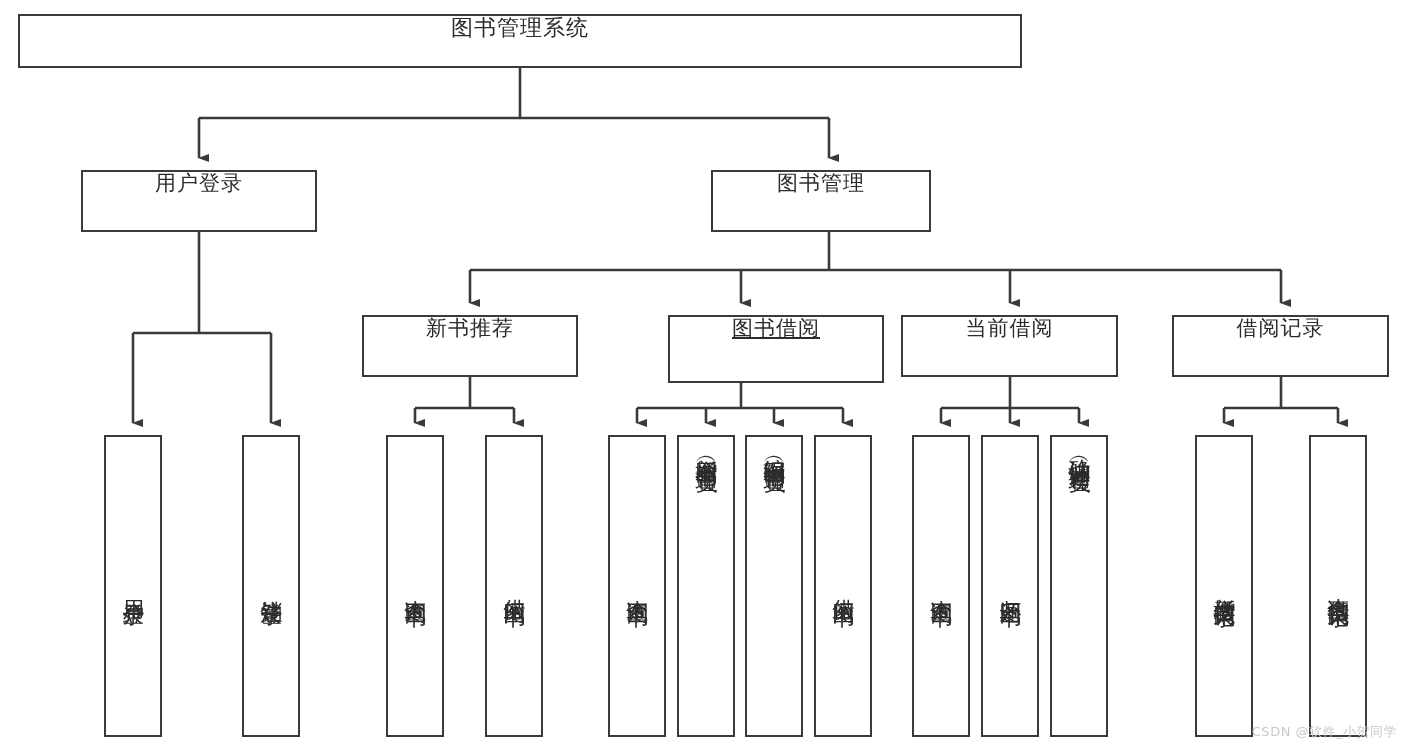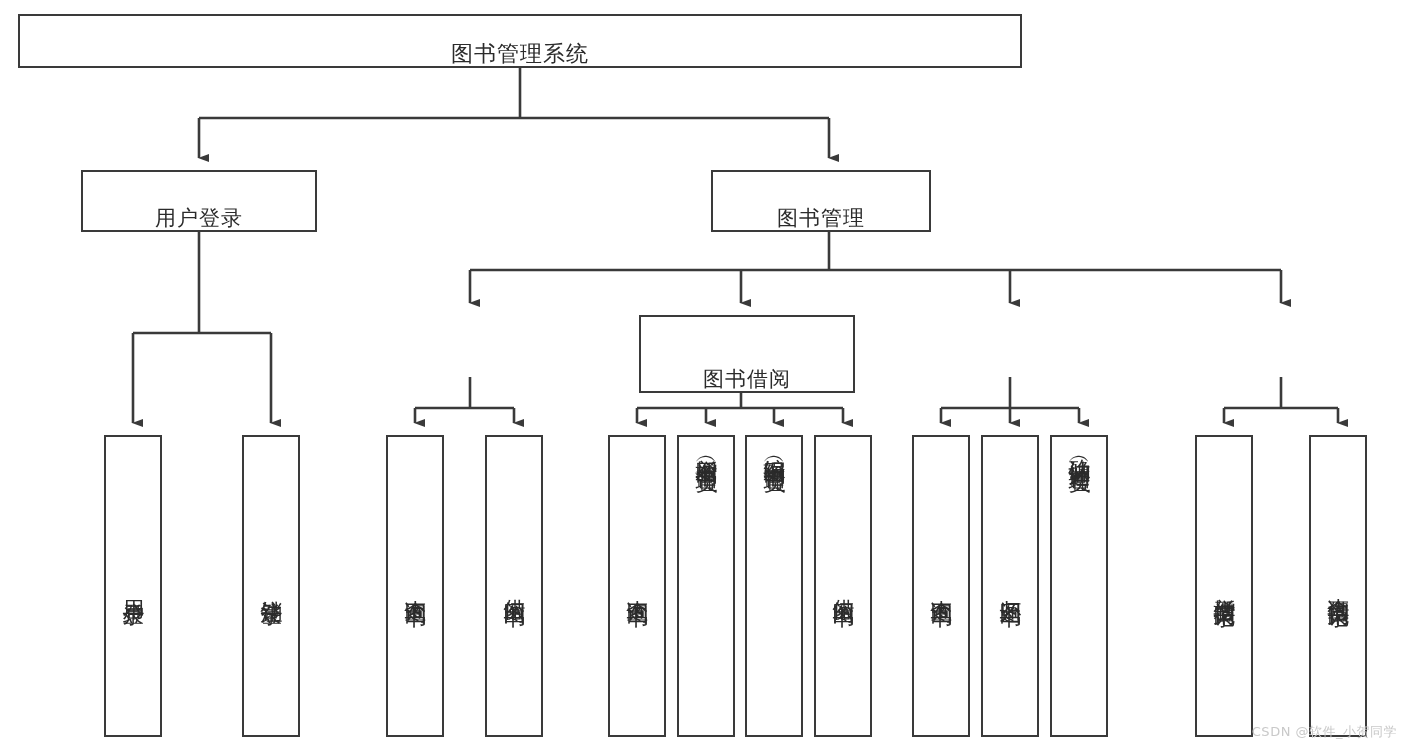--- a/index.html
+++ b/index.html
@@ -26,21 +26,21 @@
     width: 1405px;
     height: 747px;
   }
   
   .node {
     position: absolute;
     box-sizing: border-box;
     background: #ffffff;
     border: 2px solid #3a3a3a;
     display: flex;
-    align-items: flex-end;
+    align-items: flex-start;
     justify-content: center;
     color: #2b2b2b;
     z-index: 2;
   }
   
   .node.horiz .label {
     font-size: 21px;
     line-height: 1.1;
     letter-spacing: 1px;
     white-space: nowrap;
@@ -146,26 +146,35 @@
   </div>
 
   <div class="node horiz" style="left:81px; top:170px; width:236px; height:62px;">
     <span class="label">用户登录</span>
   </div>
 
   <div class="node horiz" style="left:711px; top:170px; width:220px; height:62px;">
     <span class="label">图书管理</span>
   </div>
 
-
-  <div class="node horiz" style="left:639px; top:315px; width:216px; height:78px;">
+  <div class="node horiz" style="left:362px; top:315px; width:216px; height:62px;">
+    <span class="label">新书推荐</span>
+  </div>
+
+  <div class="node horiz" style="left:668px; top:315px; width:216px; height:68px;text-decoration:underline;">
     <span class="label">图书借阅</span>
   </div>
 
-
+  <div class="node horiz" style="left:901px; top:315px; width:217px; height:62px;">
+    <span class="label">当前借阅</span>
+  </div>
+
+  <div class="node horiz" style="left:1172px; top:315px; width:217px; height:62px;">
+    <span class="label">借阅记录</span>
+  </div>
 
   <div class="node leaf center" style="left:104px; top:435px; width:58px; height:302px;">
     <span class="label">用户登录</span>
   </div>
 
   <div class="node leaf center" style="left:242px; top:435px; width:58px; height:302px;">
     <span class="label">注销登录</span>
   </div>
 
   <div class="node leaf center" style="left:386px; top:435px; width:58px; height:302px;">

